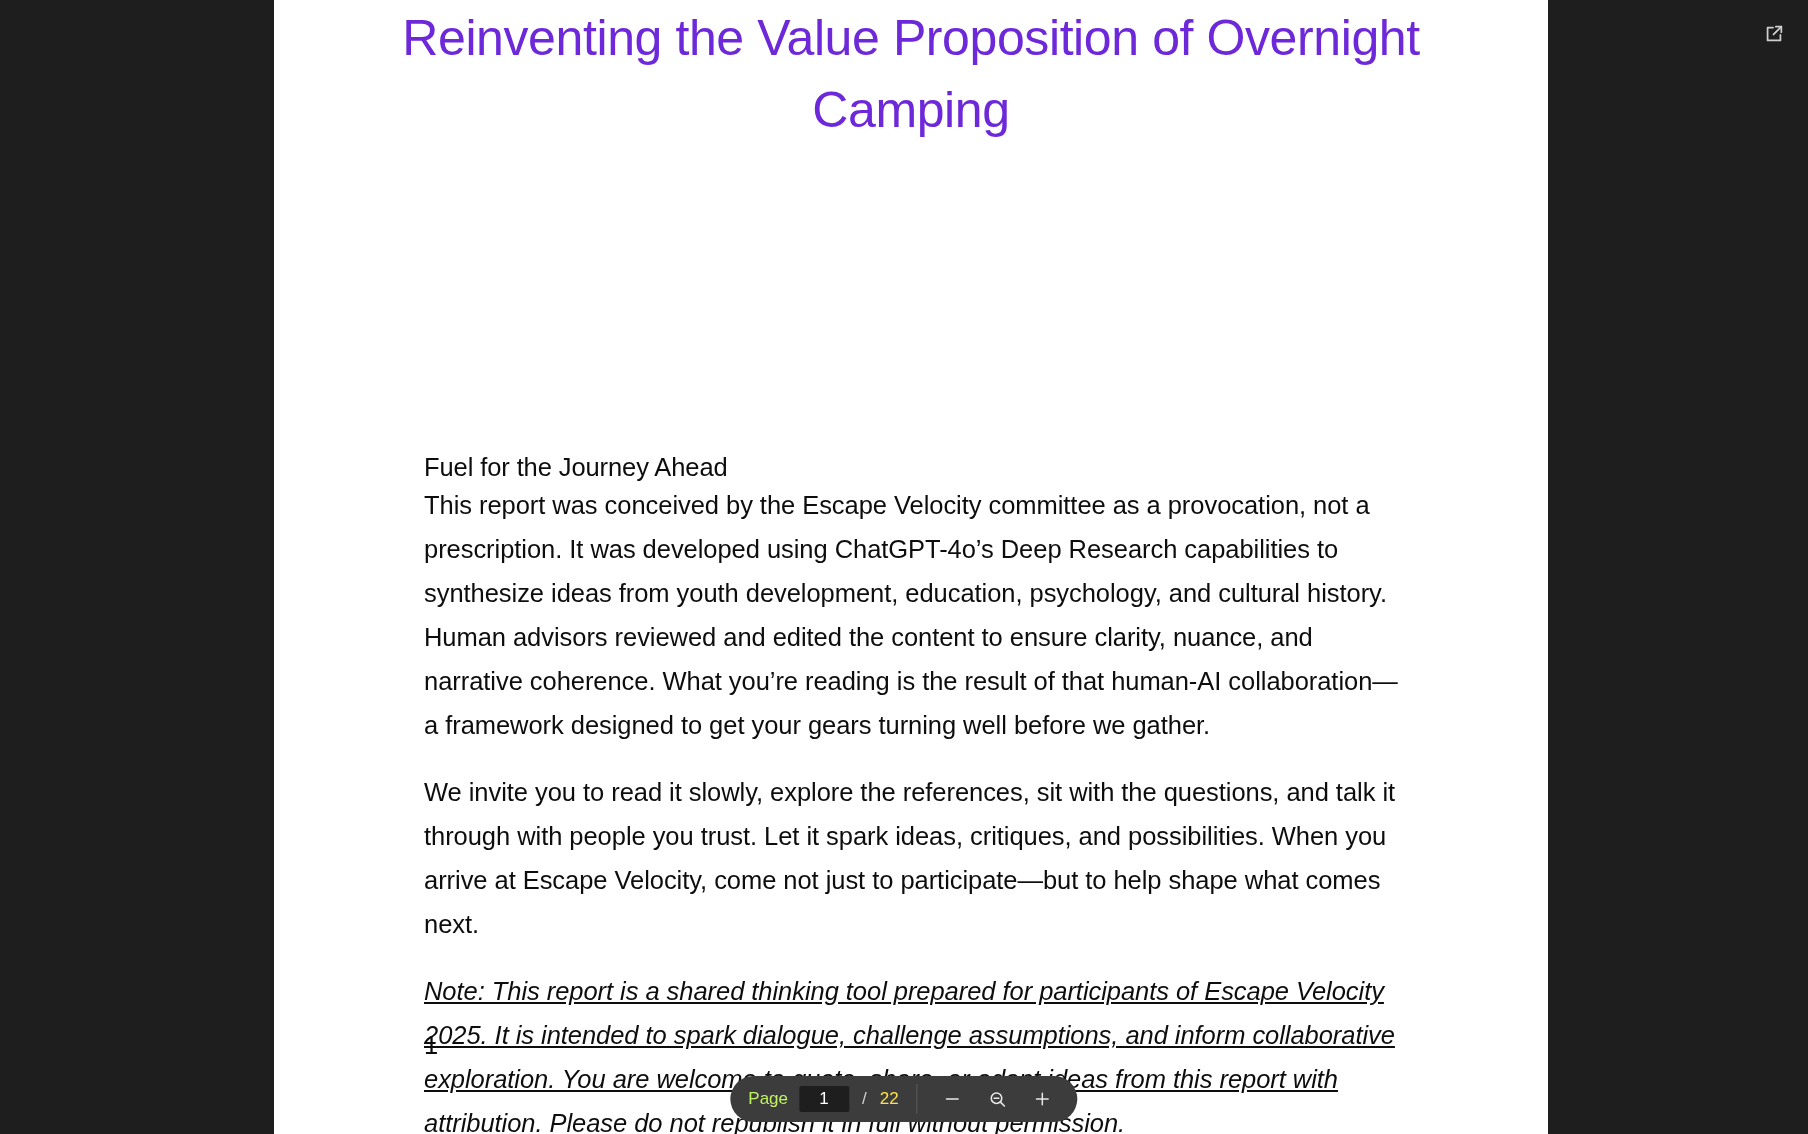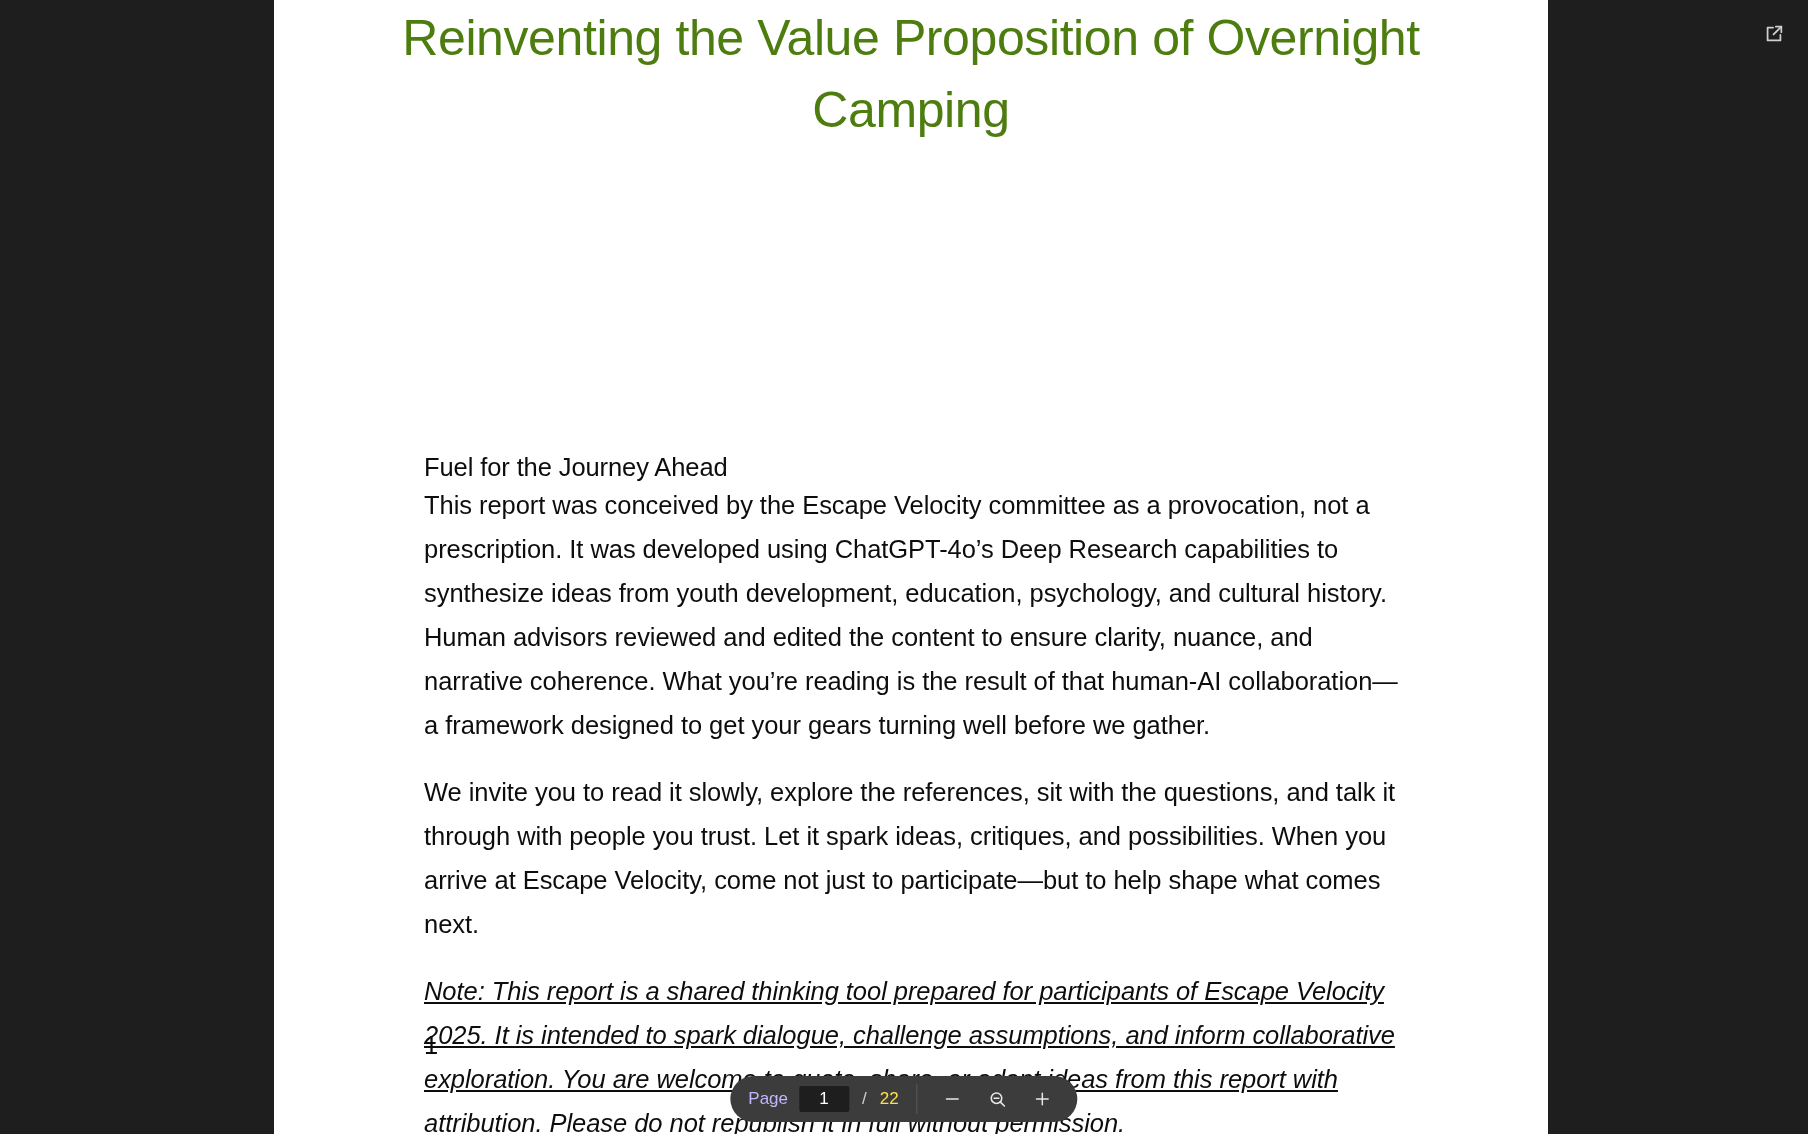--- a/index.html
+++ b/index.html
@@ -47,21 +47,21 @@
 
   .page-title {
     position: absolute;
     left: 100px;
     top: 2px;
     width: 1074px;
     text-align: center;
     font-size: 50px;
     line-height: 72px;
     font-weight: 400;
-    color: #4d7c0f;
+    color: #6d28d9;
     letter-spacing: -0.4px;
   }
 
   .body-block {
     position: absolute;
     left: 150px;
     top: 452px;
     width: 975px;
   }
 
@@ -120,21 +120,21 @@
     padding: 0 18px;
     gap: 11px;
   }
 
   .tb-divider {
     width: 1px;
     background: #5a5a5a;
     margin: 8px 0;
   }
 
-  .tb-label { color: #c4b5fd; }
+  .tb-label { color: #bef264; }
 
   #page-input {
     width: 50px;
     height: 26px;
     background: #1e1e1e;
     border: none;
     border-radius: 2px;
     color: #ffffff;
     text-align: center;
     font-family: "Liberation Sans", sans-serif;

